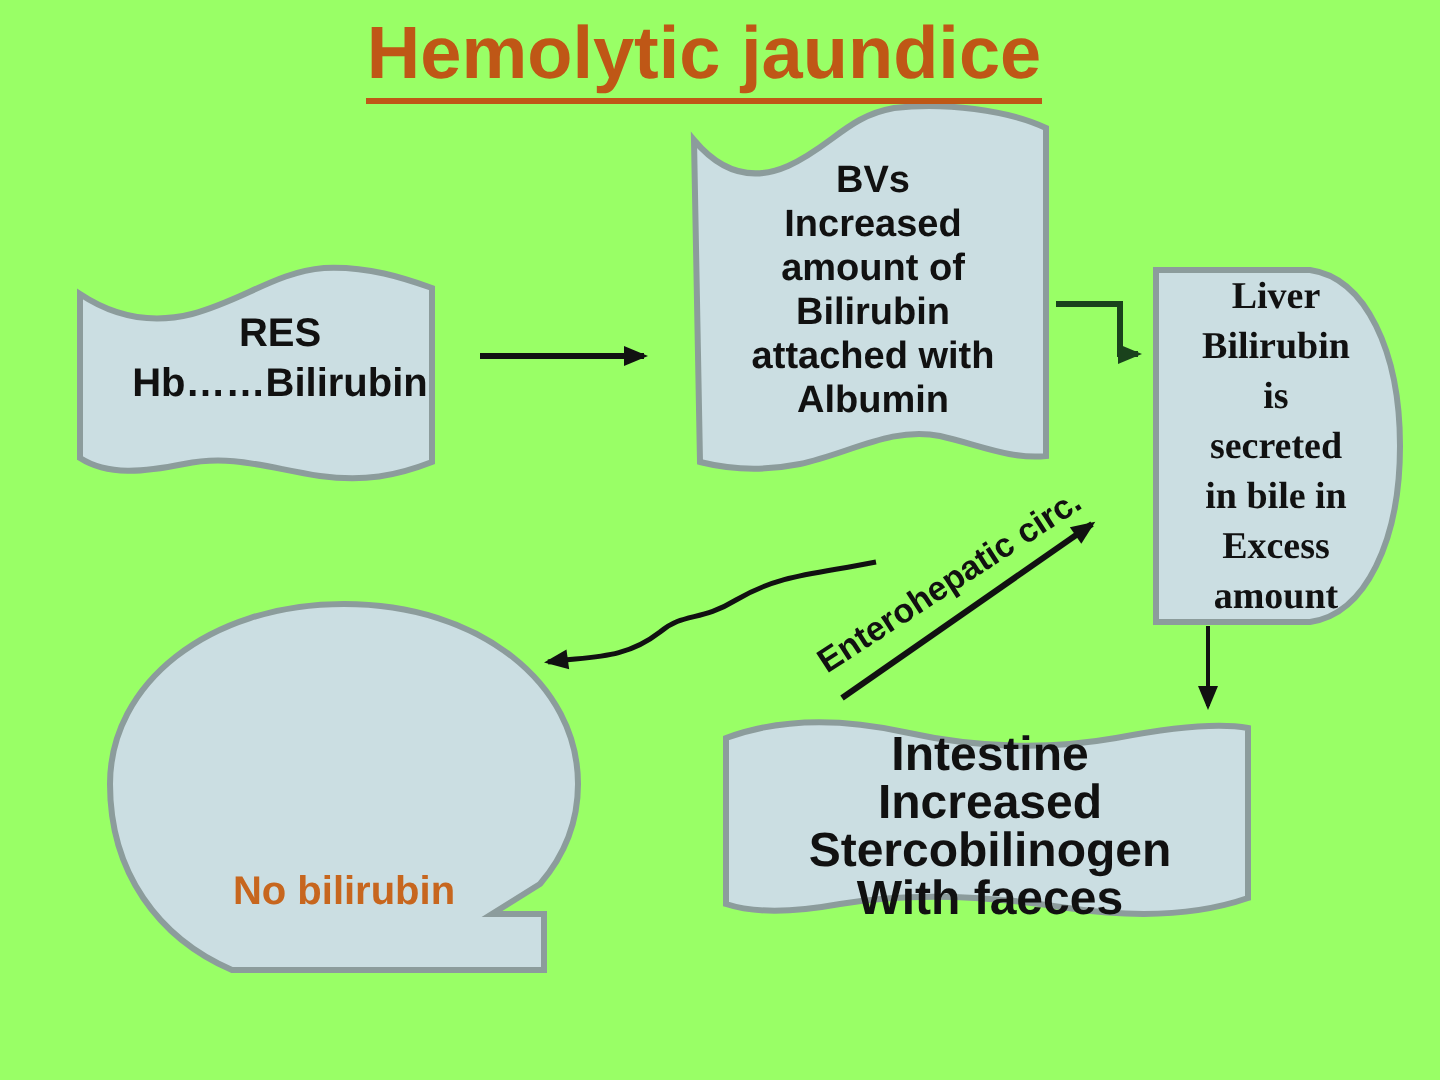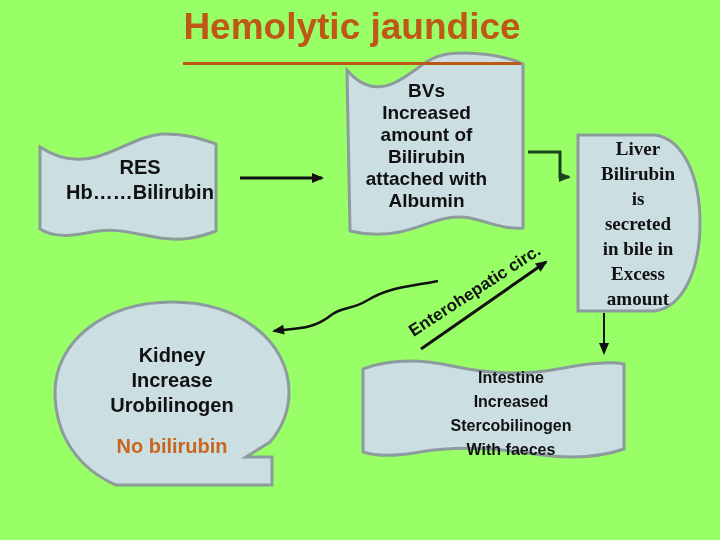--- a/index.html
+++ b/index.html
@@ -12,45 +12,45 @@
   }
   #title{
     position:absolute;left:0;top:6px;width:704px;
     text-align:center;
   }
   #title span{
     display:inline-block;
     font-size:37px;font-weight:bold;
     color:var(--title,#BF5716);
     border-bottom:3px solid var(--title,#BF5716);
-    padding-bottom:14px;
+    padding-bottom:1px;
     letter-spacing:0px;
   }
   svg.layer{position:absolute;left:0;top:0;}
   .shape{fill:var(--shape-fill,#CBDEE2);stroke:var(--shape-border,#8C9C9C);stroke-width:3;}
   .arrow{stroke:var(--arrow,#111111);fill:none;}
   .arrow.thick{stroke-width:3;}
   .arrow.mid{stroke-width:2.5;}
   .arrow.thin{stroke-width:2;}
   .arrow.green{stroke:var(--elbow-arrow,#1A421C);}
   .mhead{fill:var(--arrow,#111111);}
   .mhead.green{fill:var(--elbow-arrow,#1A421C);}
   .shape-text{
     position:absolute;
     white-space:pre-line;
     text-align:center;
     font-weight:bold;
     color:var(--text,#111111);
   }
   .t-res{left:38px;top:155px;width:204px;font-size:20px;line-height:25px;}
-  .t-bvs{left:340px;top:80px;width:173px;font-size:19px;line-height:22px;}
+  .t-bvs{left:350px;top:80px;width:173px;font-size:19px;line-height:22px;}
   .t-liver{left:579px;top:136px;width:118px;font-size:19px;line-height:25px;font-family:Liberation Serif, serif;}
   .t-kidney{left:62px;top:343px;width:220px;font-size:20px;line-height:25px;}
   .t-kidney-hl{left:62px;top:418px;width:220px;font-size:20px;line-height:25px;color:var(--highlight,#C7661E);margin-top:16px;}
-  .t-intestine{left:388px;top:366px;width:246px;font-size:16px;line-height:24px;}
+  .t-intestine{left:372px;top:366px;width:246px;font-size:24px;line-height:24px;}
   .t-entero{
     left:385px;top:280px;width:180px;height:22px;
     font-size:17px;line-height:22px;
     transform:rotate(-33deg);
     white-space:nowrap;
   }
 </style>
 </head>
 <body>
 
@@ -134,23 +134,20 @@
 Albumin</div>
 
   <div class="shape-text t-liver">Liver
 Bilirubin
 is
 secreted
 in bile in
 Excess
 amount</div>
 
-  <div class="shape-text t-kidney">Kidney
-Increase
-Urobilinogen</div>
 
   <div class="shape-text t-kidney-hl">No bilirubin</div>
 
   <div class="shape-text t-intestine">Intestine
 Increased
 Stercobilinogen
 With faeces</div>
 
   <div class="shape-text t-entero">Enterohepatic circ.</div>
 

